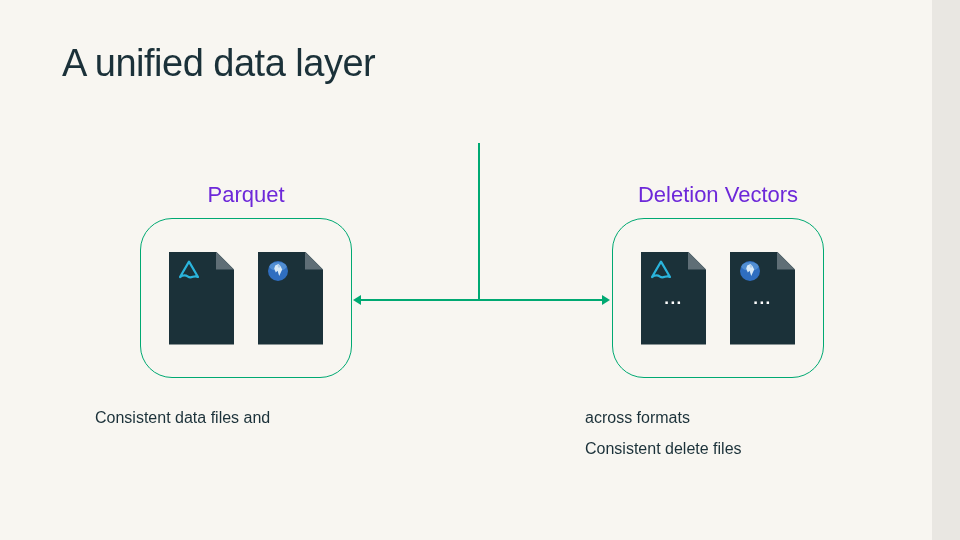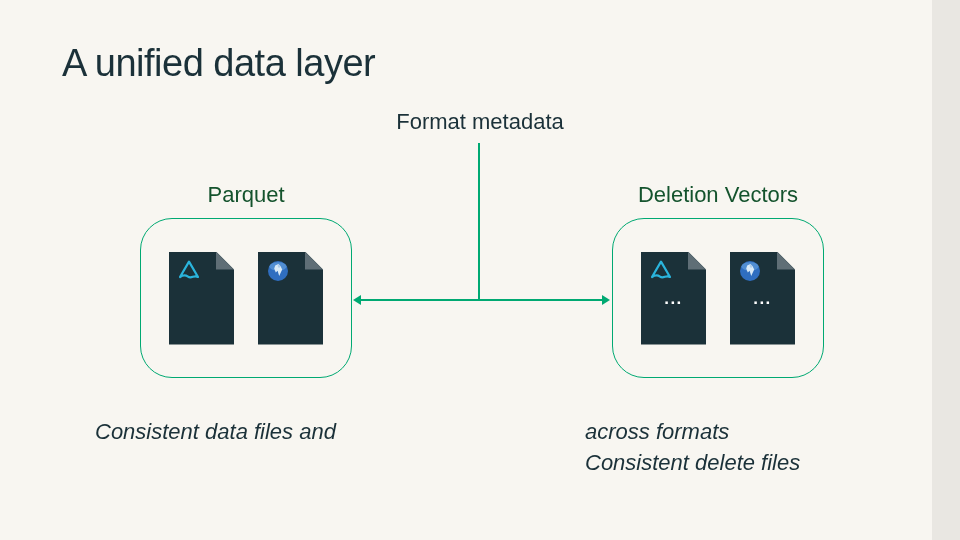--- a/index.html
+++ b/index.html
@@ -68,21 +68,21 @@
     border-top: 5px solid transparent;
     border-bottom: 5px solid transparent;
     border-left: 8px solid #00A972;
   }
   .group-label {
     position: absolute;
     top: 182px;
     width: 212px;
     text-align: center;
     font-size: 22px;
-    color: #14532d;
+    color: #6d28d9;
   }
   .group-label.left  { left: 140px; }
   .group-label.right { left: 612px; }
   .box {
     position: absolute;
     top: 218px;
     width: 212px;
     height: 160px;
     border: 1.5px solid #00A972;
     border-radius: 32px;
@@ -125,38 +125,36 @@
     width: 100%;
     text-align: center;
     color: #ffffff;
     font-size: 17px;
     font-weight: bold;
     letter-spacing: 1.5px;
     line-height: 17px;
   }
   .caption {
     position: absolute;
-    top: 416px;
-    font-size: 22px;
+    top: 402px;
+    font-size: 16px;
     line-height: 31px;
     color: #1B3139;
-    font-style: italic;
   }
   .caption.left  { left: 95px; }
   .caption.right { left: 585px; }
   .caption span { display: block; }
 </style>
 </head>
 <body>
 
 <div class="slide">
 
   <div class="title">A unified data layer</div>
 
-  <div class="metadata-label">Format metadata</div>
 
   <div class="v-line"></div>
   <div class="h-line"></div>
   <div class="arrow-w"></div>
   <div class="arrow-e"></div>
 
   <div class="group-label left">Parquet</div>
   <div class="box left">
     <div class="file">
       <span class="logo">

